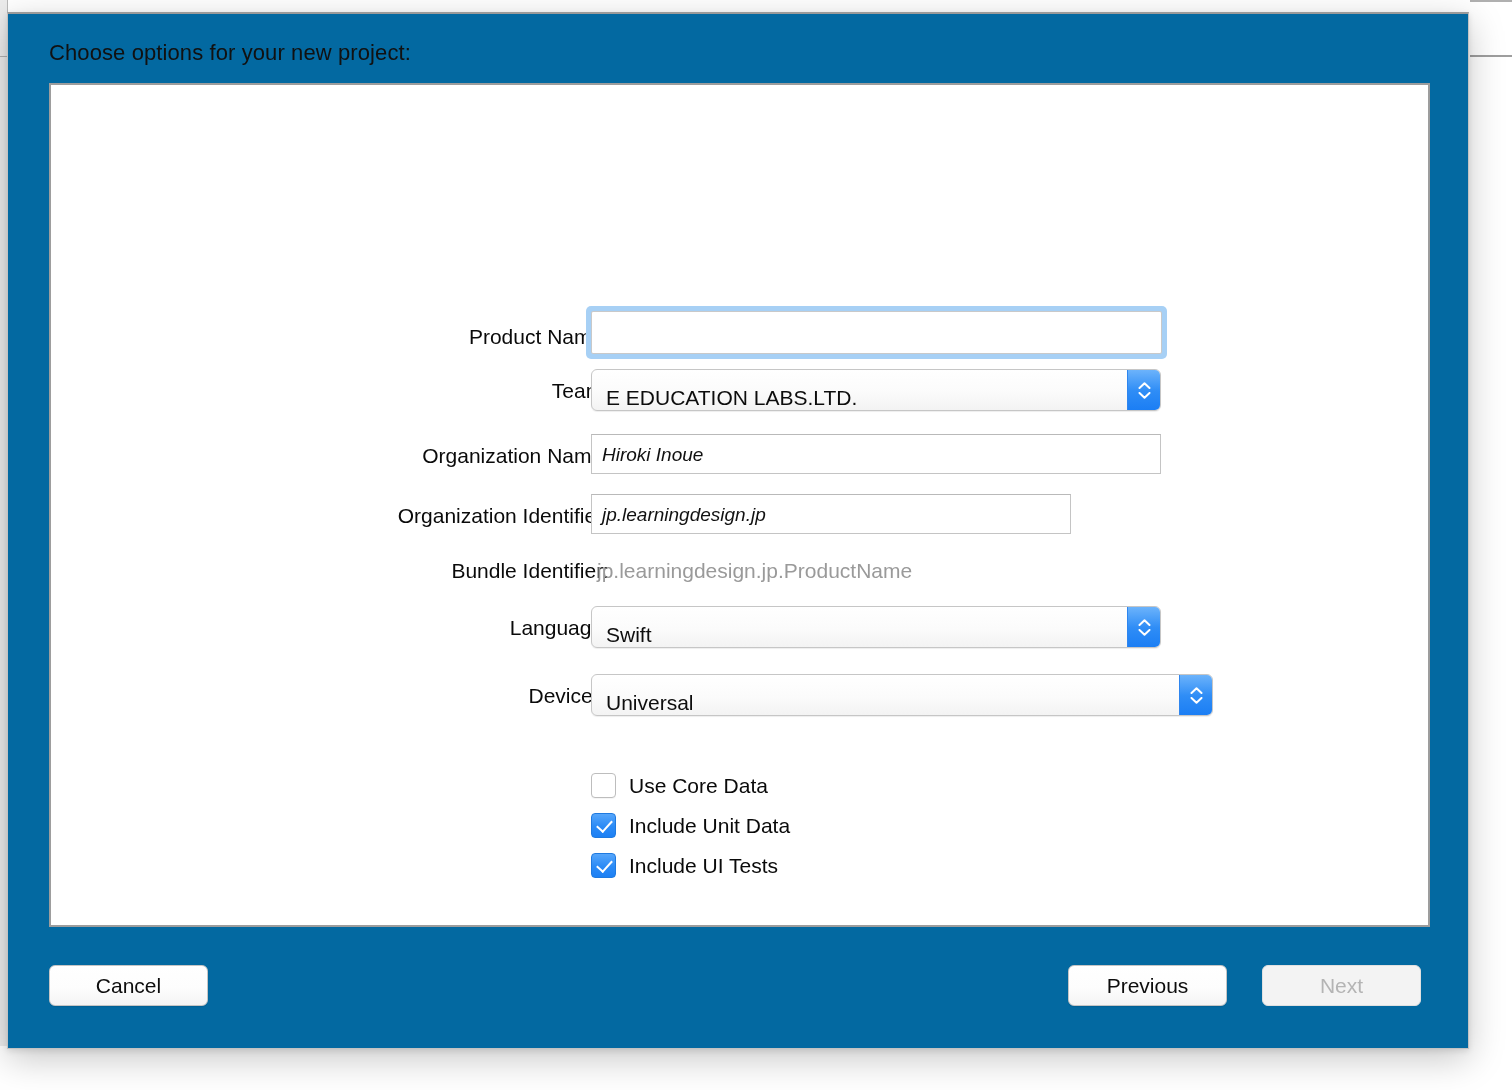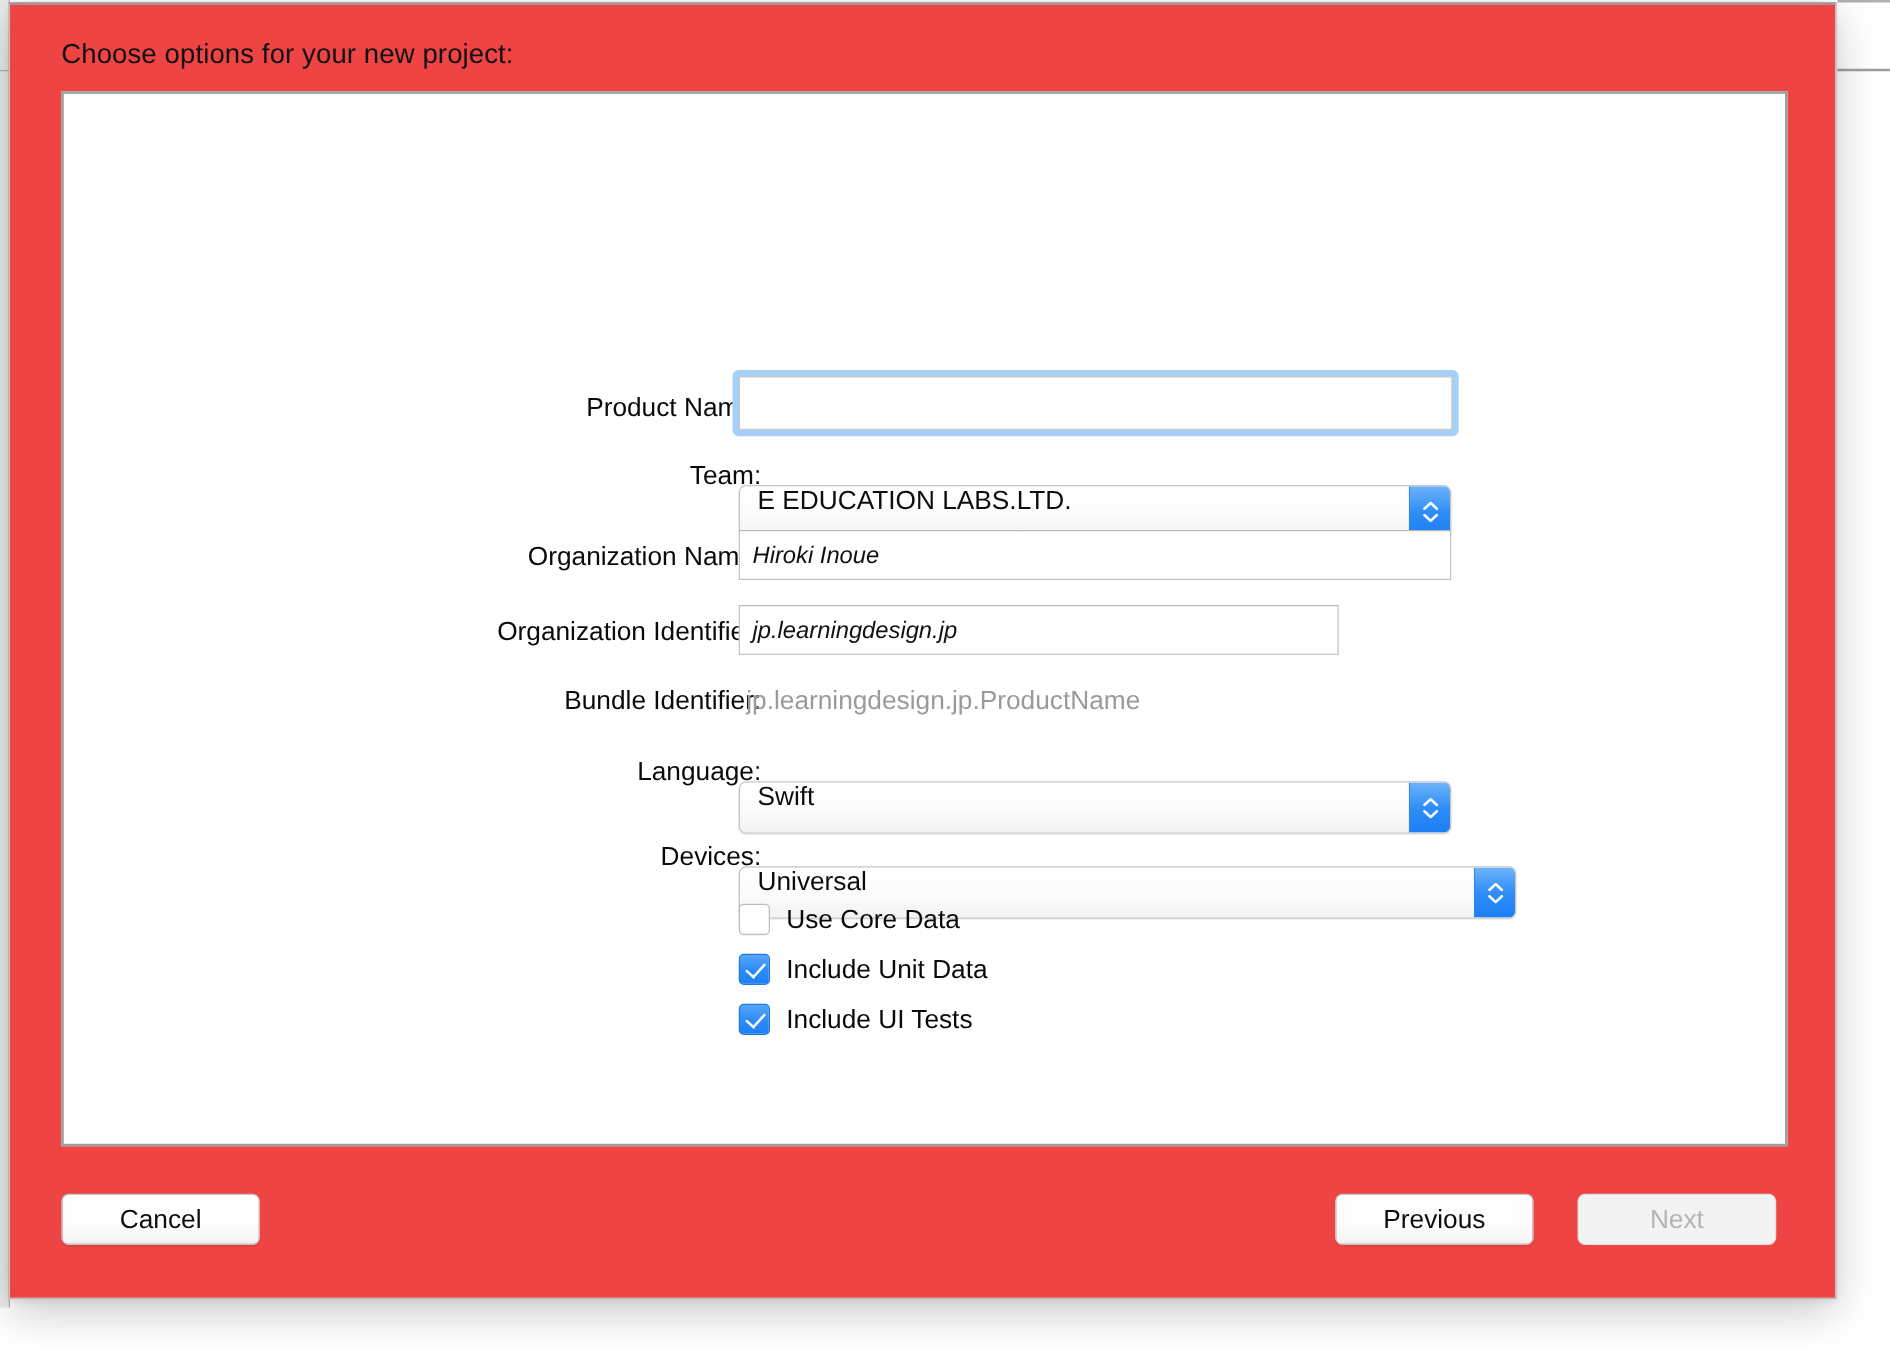--- a/index.html
+++ b/index.html
@@ -35,24 +35,24 @@
     position: absolute;
     left: 0; top: 56px;
     width: 8px; height: 1px;
     background: #b2b2b2;
   }
 
   
   #sheet {
     position: absolute;
     left: 7px;
-    top: 2px;
+    top: 12px;
     width: 1462px;
     height: 1037px;
-    background: #ef4444;
+    background: #0369a1;
     border: 1px solid #c3c3c3;
     border-top: 2px solid #9a9a9a;
     box-sizing: border-box;
     box-shadow: 0 10px 34px rgba(0,0,0,0.22), 0 2px 6px rgba(0,0,0,0.10);
   }
 
   
   .right-window-edge {
     position: absolute;
     left: 1470px;
@@ -158,22 +158,21 @@
   
   .popup {
     position: absolute;
     box-sizing: border-box;
     height: 42px;
     background: linear-gradient(#ffffff, #fbfbfb 55%, #f3f3f3);
     border: 1px solid #c6c6c6;
     border-radius: 6px;
     box-shadow: 0 1px 1px rgba(0,0,0,0.07);
     display: flex;
-    align-items: flex-start;
-    margin-top: 29px;
+    align-items: flex-end;
   }
   .popup .popup-text {
     flex: 1;
     padding-left: 14px;
     font-size: 21px;
     color: #0d0d0d;
     white-space: nowrap;
     overflow: hidden;
   }
   .popup .stepper {
@@ -194,20 +193,21 @@
     width: 13px;
     height: 7px;
   }
   .chev svg { display: block; }
 
   
   .checkrow {
     position: absolute;
     display: flex;
     align-items: center;
+    margin-top: 40px;
   }
   .cb {
     width: 25px;
     height: 25px;
     box-sizing: border-box;
     border-radius: 4px;
     margin-right: 13px;
     flex: none;
   }
   .cb.off {

